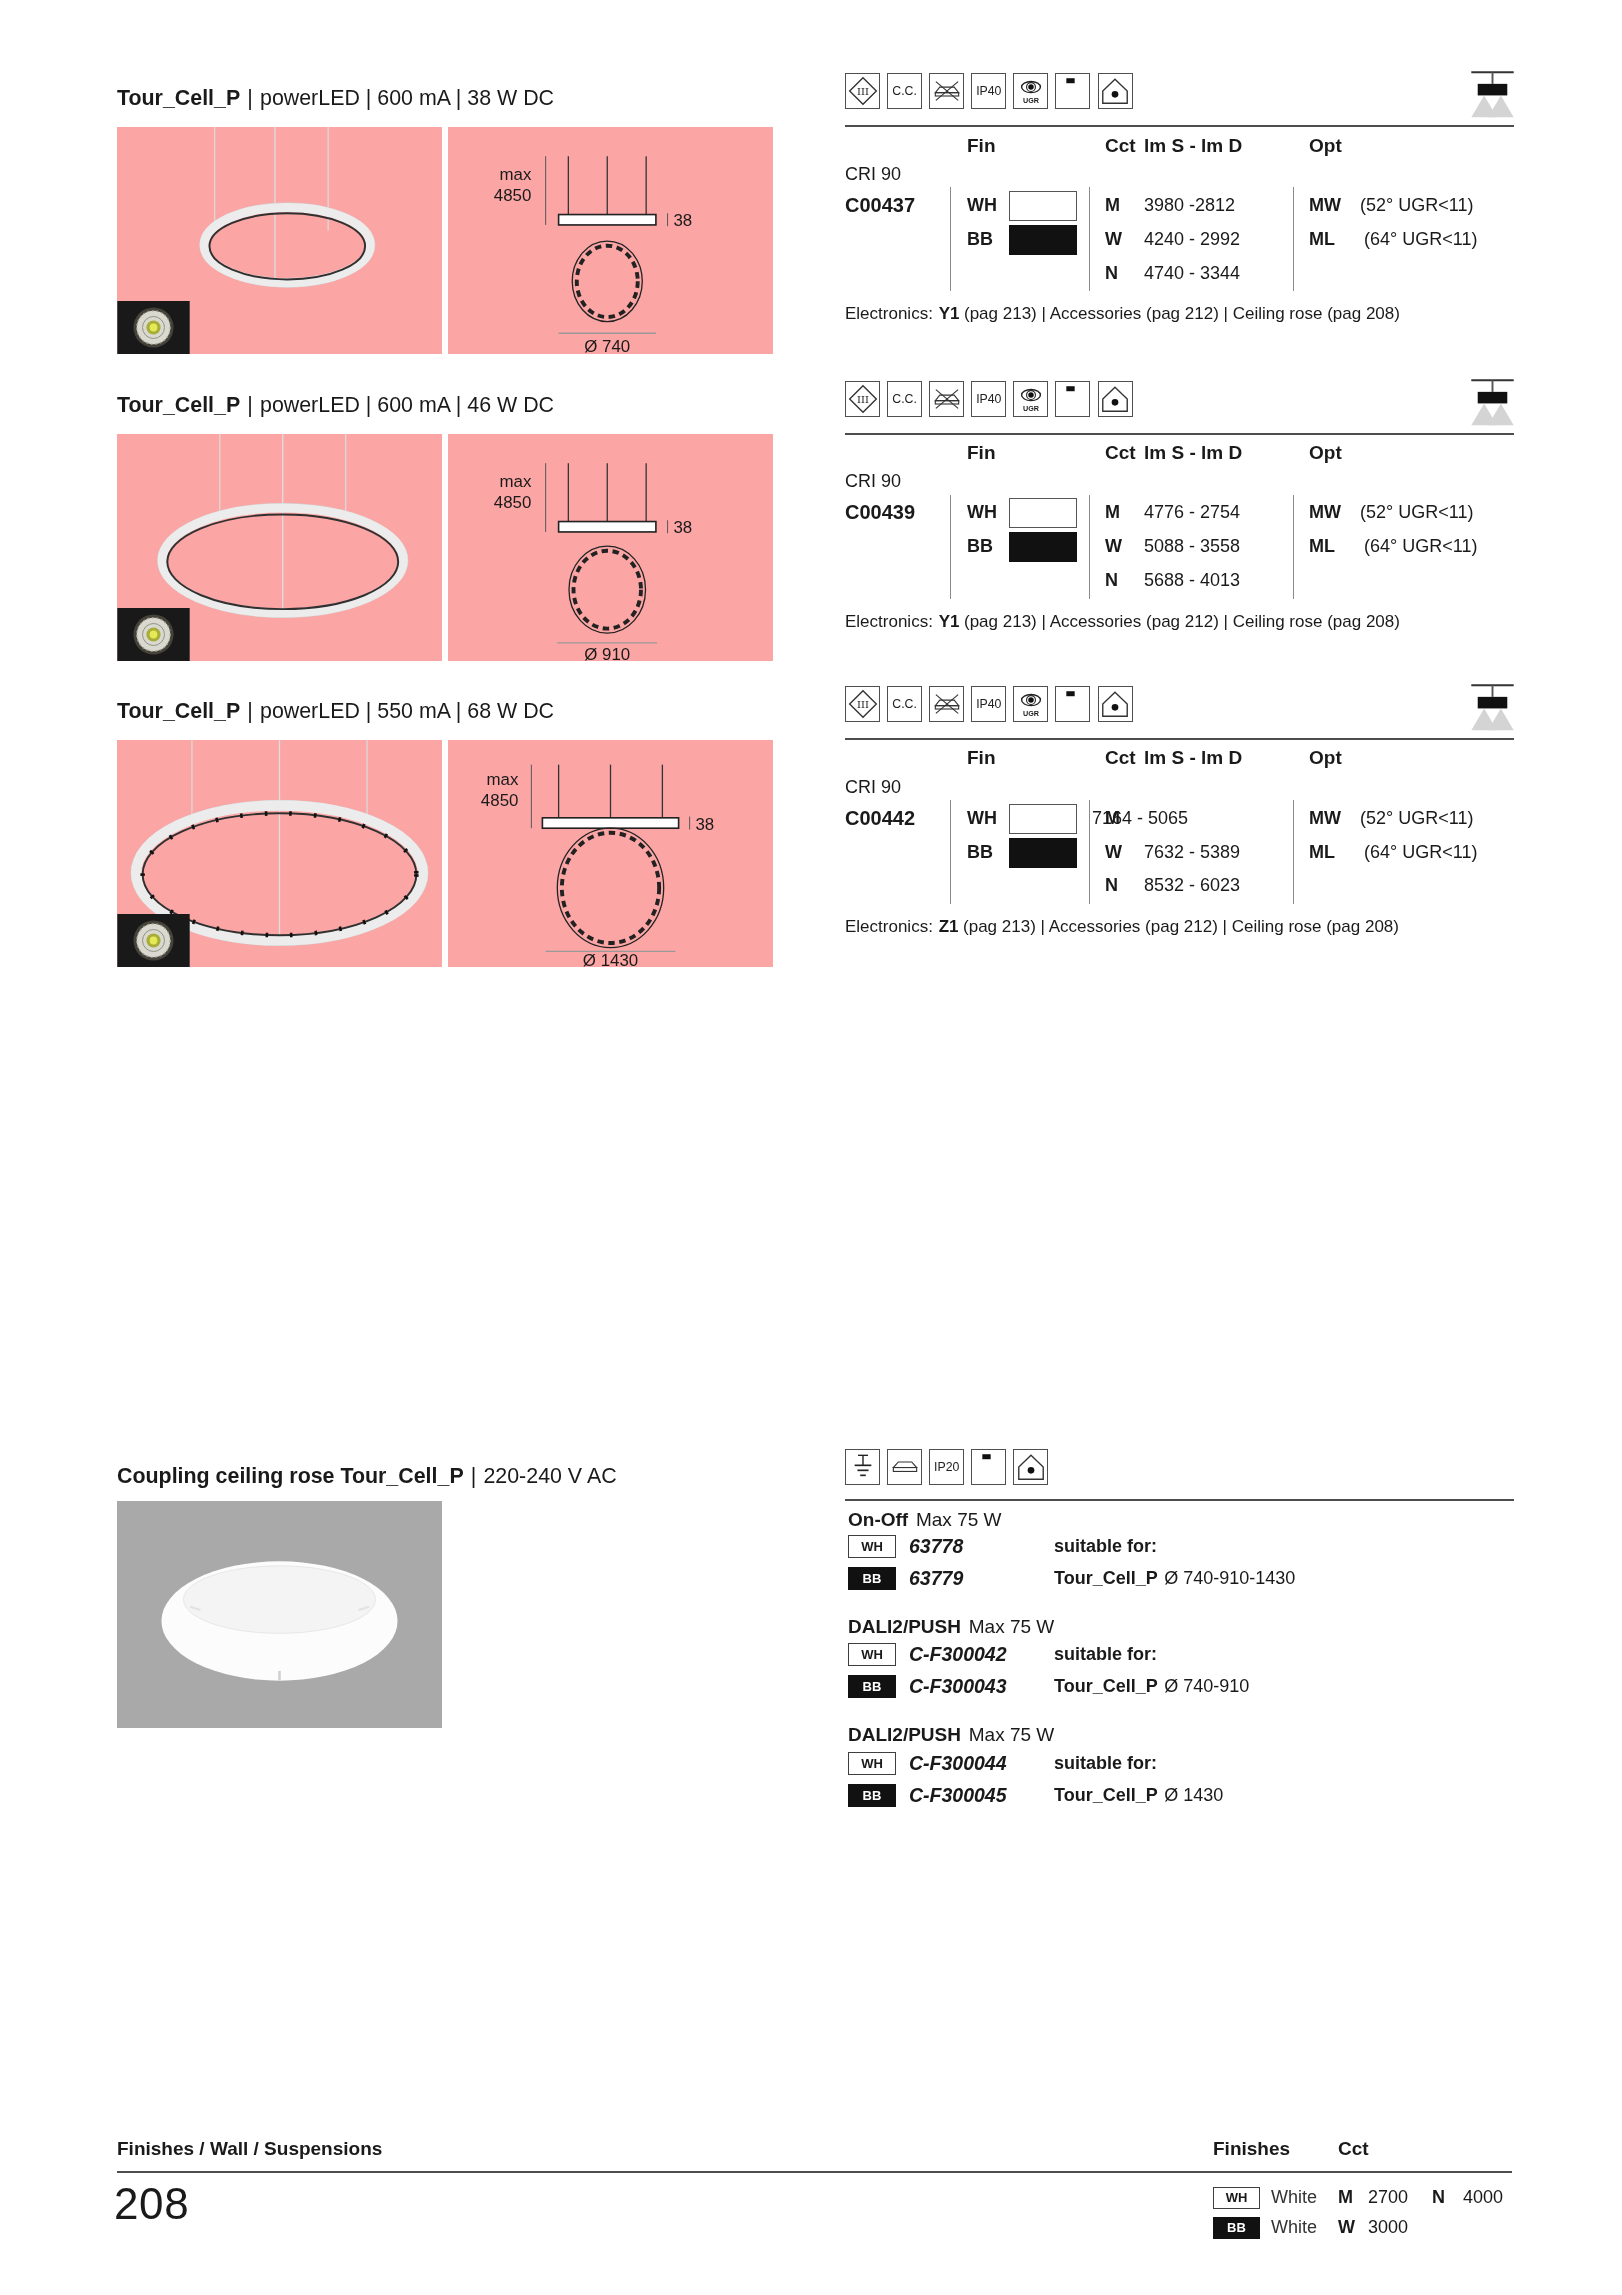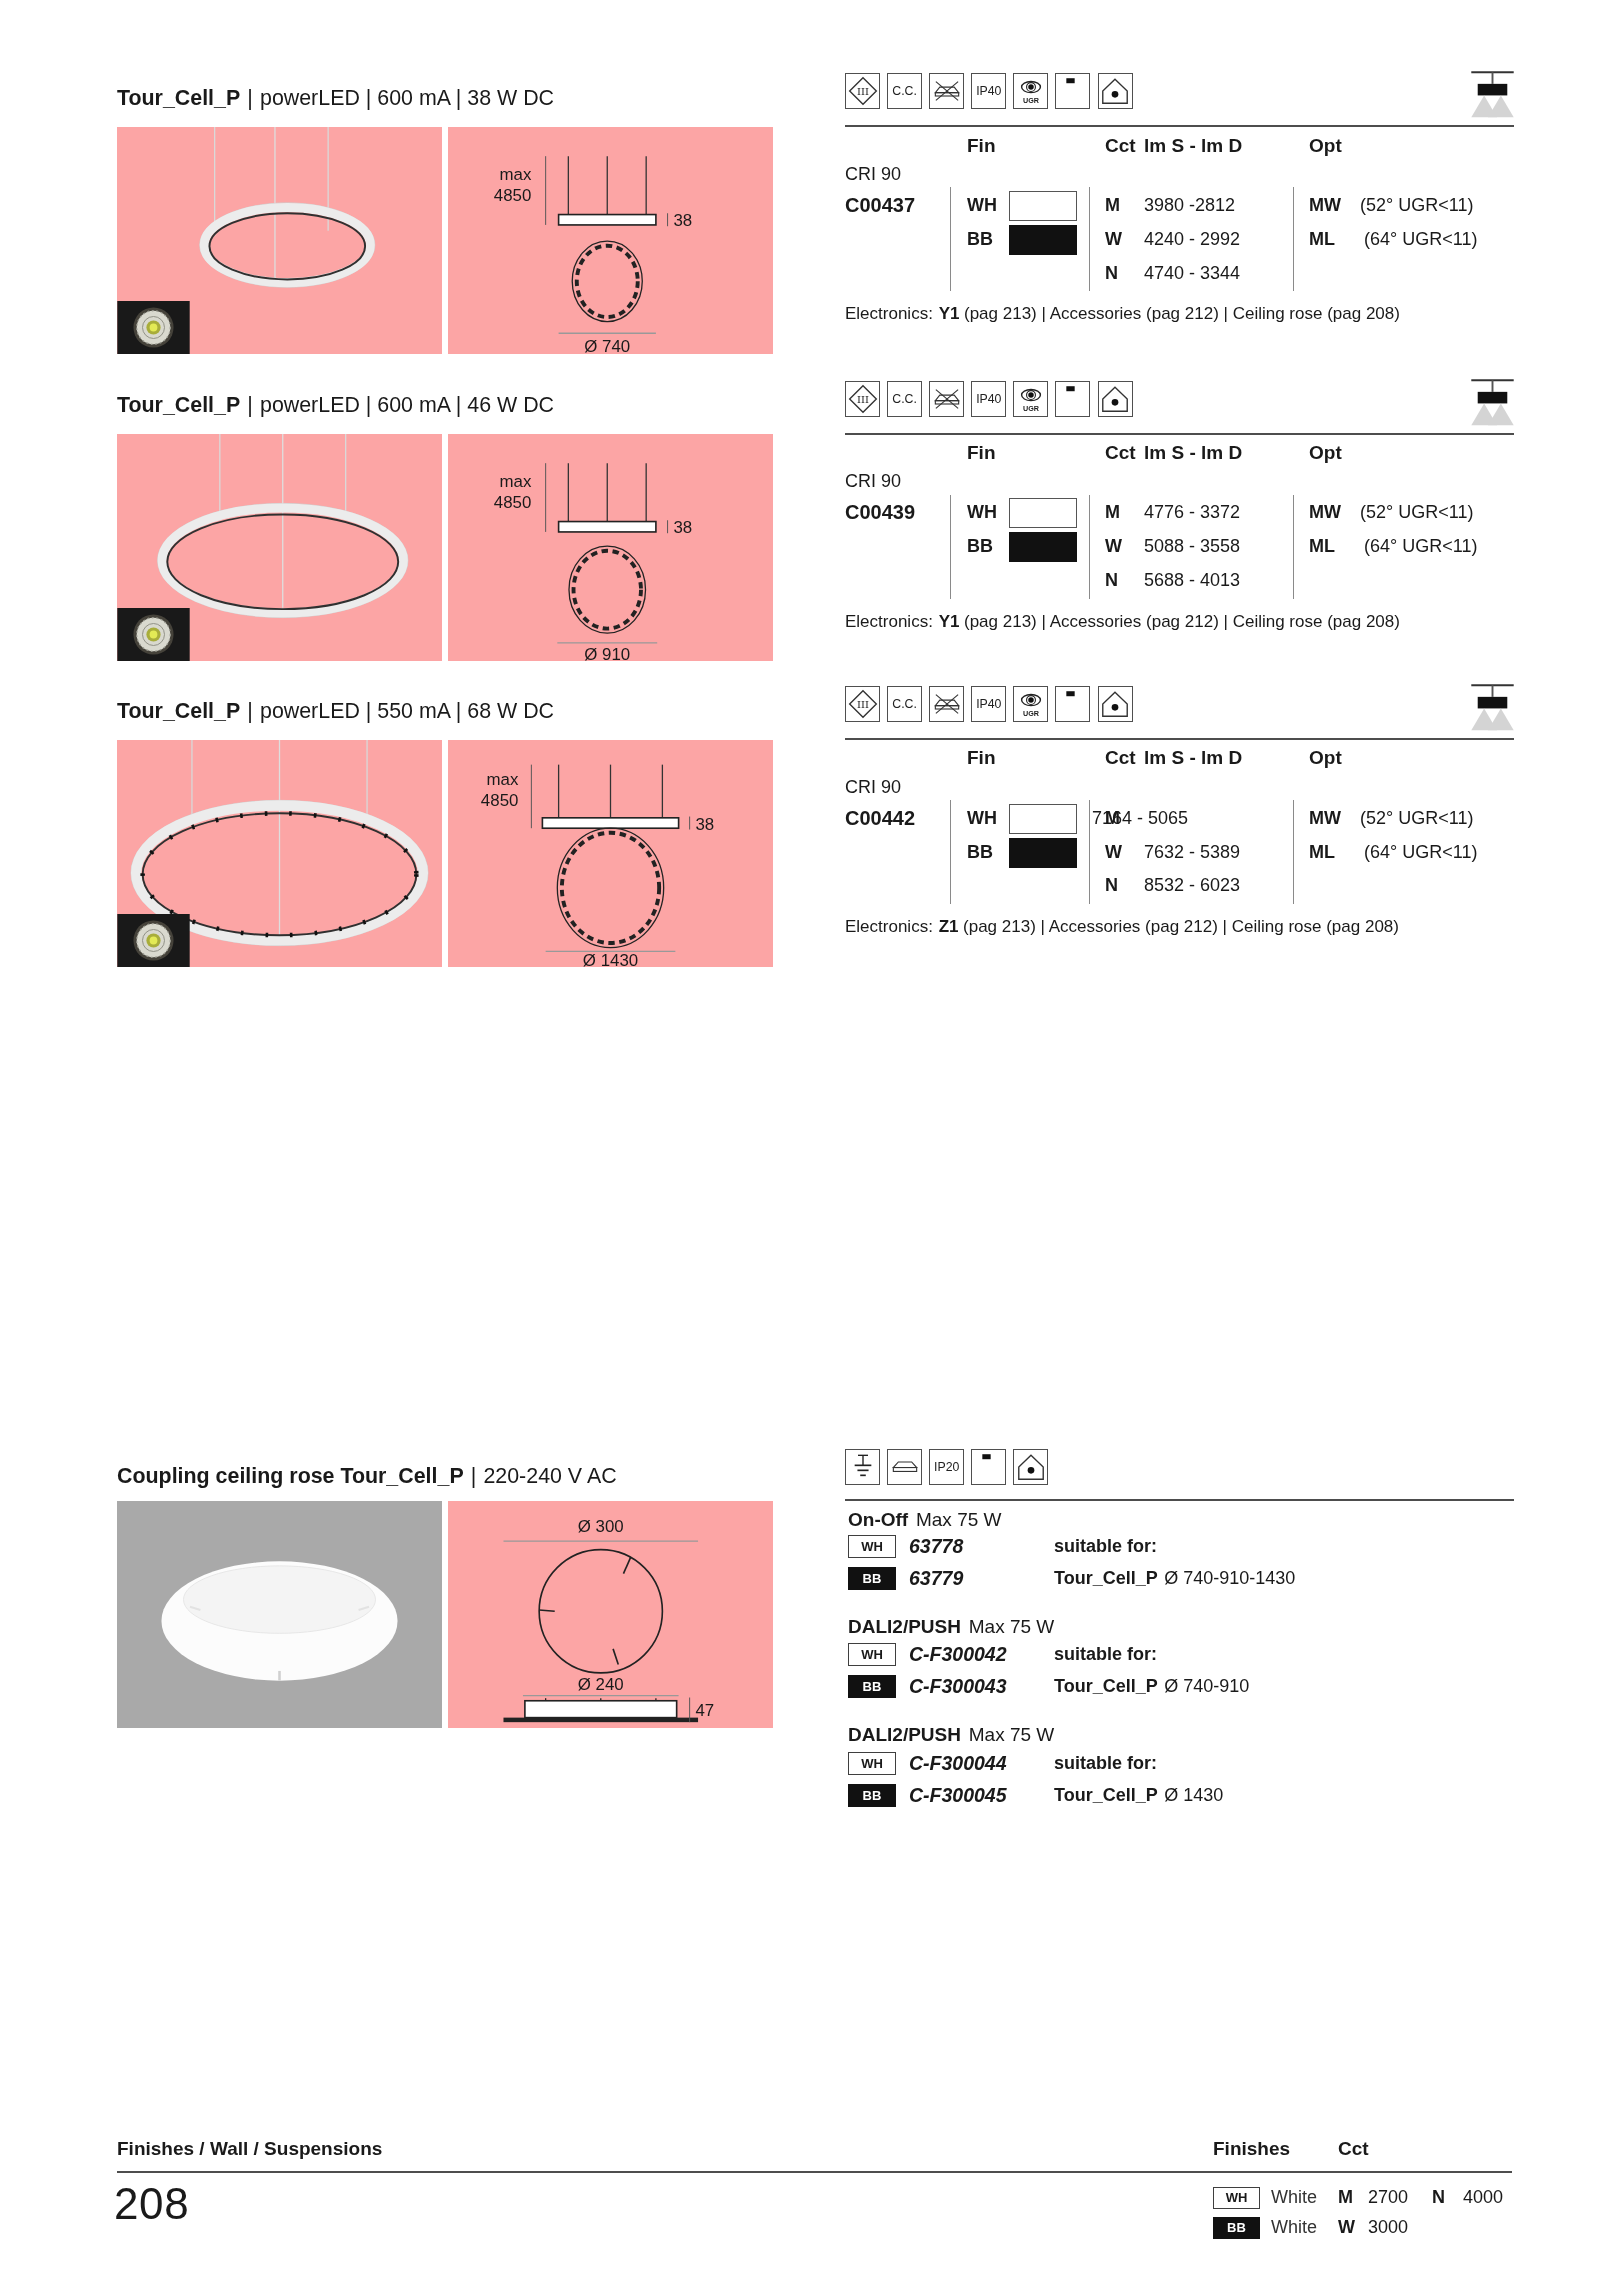--- a/index.html
+++ b/index.html
@@ -287,21 +287,21 @@
   <span class="abs cri" style="left:845px;top:471px">CRI 90</span>
 
   <div class="abs vline" style="left:950px;top:495px;height:104px"></div>
   <div class="abs vline" style="left:1089px;top:495px;height:104px"></div>
   <div class="abs vline" style="left:1293px;top:495px;height:104px"></div>
 
   <span class="abs code" style="left:845px;top:501px">C00439</span>
   <span class="abs fin-label" style="left:967px;top:502px">WH</span>
   <div class="abs swatch" style="left:1009px;top:498px"></div>
   <span class="abs cct-letter" style="left:1105px;top:502px">M</span>
-  <span class="abs lm-val" style="left:1144px;top:502px">4776 - 3372</span>
+  <span class="abs lm-val" style="left:1144px;top:502px">4776 - 2754</span>
   <span class="abs opt-code" style="left:1309px;top:502px">MW</span>
   <span class="abs opt-desc" style="left:1360px;top:502px">(52° UGR&lt;11)</span>
 
   <span class="abs fin-label" style="left:967px;top:536px">BB</span>
   <div class="abs swatch bb" style="left:1009px;top:532px"></div>
   <span class="abs cct-letter" style="left:1105px;top:536px">W</span>
   <span class="abs lm-val" style="left:1144px;top:536px">5088 - 3558</span>
   <span class="abs opt-code" style="left:1309px;top:536px">ML</span>
   <span class="abs opt-desc" style="left:1364px;top:536px">(64° UGR&lt;11)</span>
 
@@ -451,39 +451,20 @@
     <svg width="325" height="227" viewBox="0 0 500 350">
       <rect width="500" height="350" fill="#a9a9a9"></rect>
       <ellipse cx="250" cy="185" rx="182" ry="92" fill="#fcfcfc"></ellipse>
       <ellipse cx="250" cy="152" rx="148" ry="52" fill="#f4f4f4" stroke="#e6e6e6" stroke-width="1.5"></ellipse>
       <line x1="250" y1="262" x2="250" y2="277" stroke="#d0d0d0" stroke-width="4"></line>
       <line x1="112" y1="163" x2="128" y2="168" stroke="#e2e2e2" stroke-width="3"></line>
       <line x1="388" y1="163" x2="372" y2="168" stroke="#e2e2e2" stroke-width="3"></line>
     </svg>
   </div>
 
-  <div class="abs panel" style="left:448px;top:1501px;width:325px;height:227px">
-    <svg width="325" height="227" viewBox="0 0 500 350">
-      <text class="dimtxt" x="235" y="48" text-anchor="middle">Ø 300</text>
-      <line x1="85" y1="62" x2="385" y2="62" stroke="#999" stroke-width="2"></line>
-      <circle cx="235" cy="170" r="95" fill="none" stroke="#222" stroke-width="2.5"></circle>
-      <line x1="281" y1="87" x2="270" y2="112" stroke="#222" stroke-width="2.5"></line>
-      <line x1="140" y1="168" x2="164" y2="170" stroke="#222" stroke-width="2.5"></line>
-      <line x1="262" y1="252" x2="254" y2="228" stroke="#222" stroke-width="2.5"></line>
-      <text class="dimtxt" x="235" y="292" text-anchor="middle">Ø 240</text>
-      <line x1="115" y1="300" x2="355" y2="300" stroke="#999" stroke-width="2"></line>
-      <rect x="118" y="308" width="234" height="26" fill="#fff" stroke="#222" stroke-width="2.5"></rect>
-      <line x1="150" y1="304" x2="150" y2="308" stroke="#222" stroke-width="2"></line>
-      <line x1="235" y1="304" x2="235" y2="308" stroke="#222" stroke-width="2"></line>
-      <line x1="320" y1="304" x2="320" y2="308" stroke="#222" stroke-width="2"></line>
-      <rect x="85" y="334" width="300" height="7" fill="#222"></rect>
-      <line x1="372" y1="303" x2="372" y2="341" stroke="#555" stroke-width="1.5"></line>
-      <text class="dimtxt" x="381" y="332">47</text>
-    </svg>
-  </div>
 
   <div class="abs icon-row" style="left:845px;top:1449px">
     <div class="icon-box">
       <svg width="30" height="30" viewBox="0 0 54 54">
           <line x1="18" y1="6" x2="36" y2="6" stroke="#222" stroke-width="2.5"></line>
           <line x1="27" y1="6" x2="27" y2="24" stroke="#222" stroke-width="2.5"></line>
           <line x1="12" y1="24" x2="42" y2="24" stroke="#222" stroke-width="3"></line>
           <line x1="17" y1="33" x2="37" y2="33" stroke="#222" stroke-width="3"></line>
           <line x1="22" y1="42" x2="32" y2="42" stroke="#222" stroke-width="3"></line>
         </svg>

